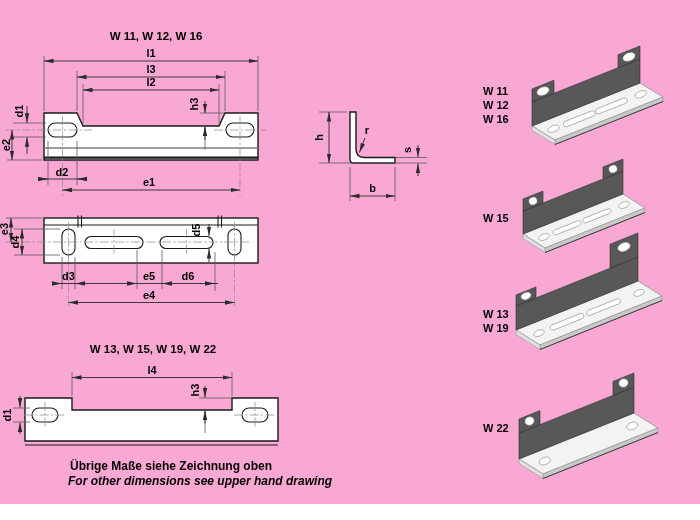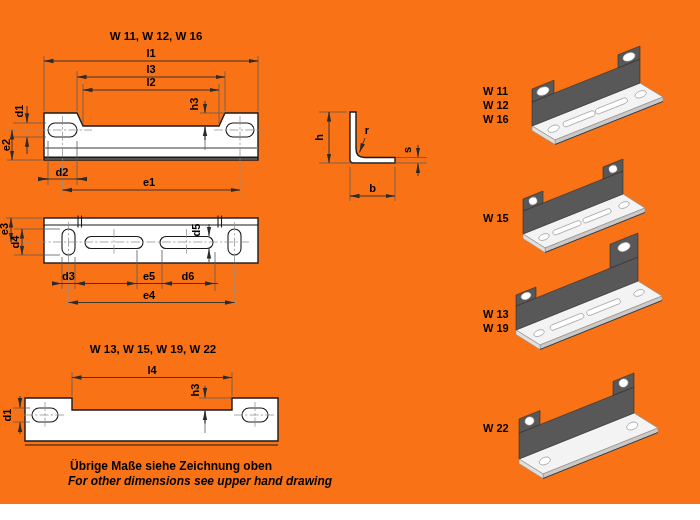--- a/index.html
+++ b/index.html
@@ -1,16 +1,16 @@
 <!DOCTYPE html>
 <html><head>
 <meta charset="utf-8">
 <style>
   html,body{margin:0;padding:0;background:#fff;}
-  .sheet{position:relative;width:700px;height:504px;background:#f97316;overflow:hidden;
+  .sheet{position:relative;width:700px;height:504px;background:#f9a8d4;overflow:hidden;
          font-family:"Liberation Sans",sans-serif;text-align:center;}
   svg{display:block;}
   .ol  {fill:#ffffff;stroke:#1a1a1a;stroke-width:1.4;stroke-linejoin:miter;}
   .oln {fill:none;stroke:#1a1a1a;stroke-width:1.1;}
   .hole{fill:#ffffff;stroke:#1a1a1a;stroke-width:1.1;}
   .thick{fill:none;stroke:#1a1a1a;stroke-width:2.1;}
   .bend{fill:none;stroke:#7d7d7d;stroke-width:1.5;}
   .dim {fill:none;stroke:#2b2b2b;stroke-width:0.9;}
   .ext {fill:none;stroke:#5a5a5a;stroke-width:0.8;}
   .cl  {fill:none;stroke:#8f8f8f;stroke-width:0.75;stroke-dasharray:9 2.2 2.2 2.2;}

